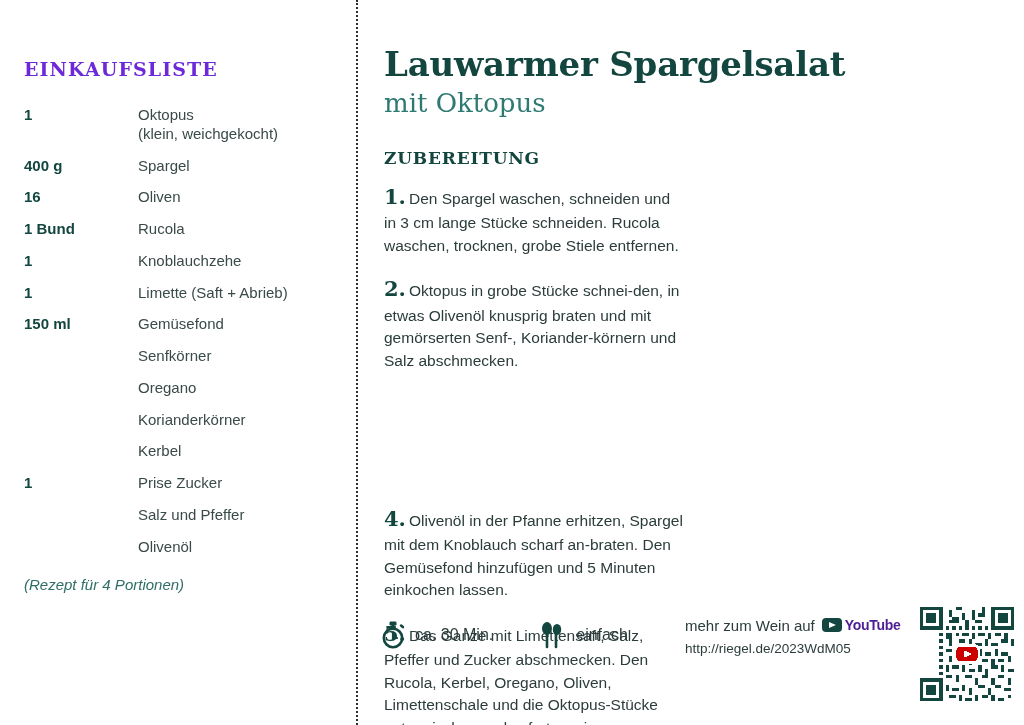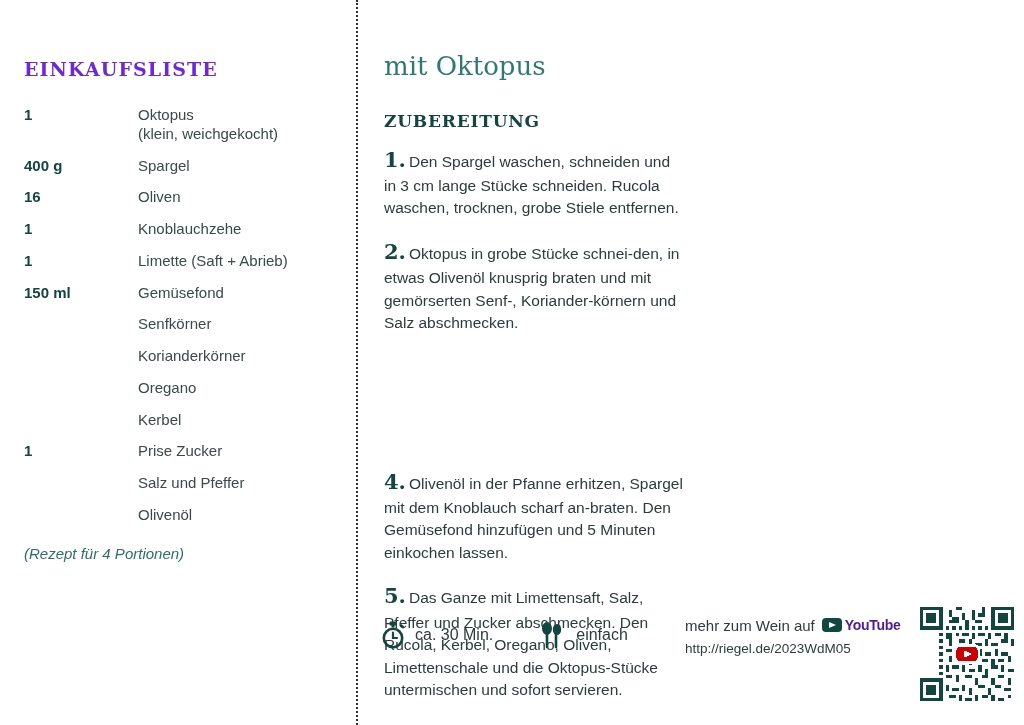--- a/index.html
+++ b/index.html
@@ -240,42 +240,46 @@
       </div>
       <div class="ing-row">
         <div class="ing-qty">400 g</div>
         <div class="ing-name">Spargel</div>
       </div>
       <div class="ing-row">
         <div class="ing-qty">16</div>
         <div class="ing-name">Oliven</div>
       </div>
       <div class="ing-row">
+        <div class="ing-qty">1 Bund</div>
+        <div class="ing-name">Rucola</div>
+      </div>
+      <div class="ing-row">
         <div class="ing-qty">1</div>
         <div class="ing-name">Knoblauchzehe</div>
       </div>
       <div class="ing-row">
         <div class="ing-qty">1</div>
         <div class="ing-name">Limette (Saft + Abrieb)</div>
       </div>
       <div class="ing-row">
         <div class="ing-qty">150 ml</div>
         <div class="ing-name">Gemüsefond</div>
       </div>
       <div class="ing-row">
         <div class="ing-qty"></div>
         <div class="ing-name">Senfkörner</div>
       </div>
       <div class="ing-row">
         <div class="ing-qty"></div>
+        <div class="ing-name">Oregano</div>
+      </div>
+      <div class="ing-row">
+        <div class="ing-qty"></div>
         <div class="ing-name">Korianderkörner</div>
-      </div>
-      <div class="ing-row">
-        <div class="ing-qty"></div>
-        <div class="ing-name">Oregano</div>
       </div>
       <div class="ing-row">
         <div class="ing-qty"></div>
         <div class="ing-name">Kerbel</div>
       </div>
       <div class="ing-row">
         <div class="ing-qty">1</div>
         <div class="ing-name">Prise Zucker</div>
       </div>
       <div class="ing-row">
@@ -285,20 +289,21 @@
       <div class="ing-row">
         <div class="ing-qty"></div>
         <div class="ing-name">Olivenöl</div>
       </div>
     </div>
 
     <div class="portions">(Rezept für 4 Portionen)</div>
   </div>
 
   <div class="right">
+    <div class="recipe-title">Lauwarmer Spargelsalat</div>
     <div class="recipe-subtitle">mit Oktopus</div>
     <div class="section-title">ZUBEREITUNG</div>
 
     <div class="steps">
       <div class="step-col">
         <div class="step">
           <span class="step-num">1.</span><span>Den Spargel waschen, schneiden und in 3 cm lange Stücke schneiden. Rucola waschen, trocknen, grobe Stiele entfernen.</span>
         </div>
         <div class="step">
           <span class="step-num">2.</span><span>Oktopus in grobe Stücke schnei-den, in etwas Olivenöl knusprig braten und mit gemörserten Senf-, Koriander-körnern und Salz abschmecken.</span>

